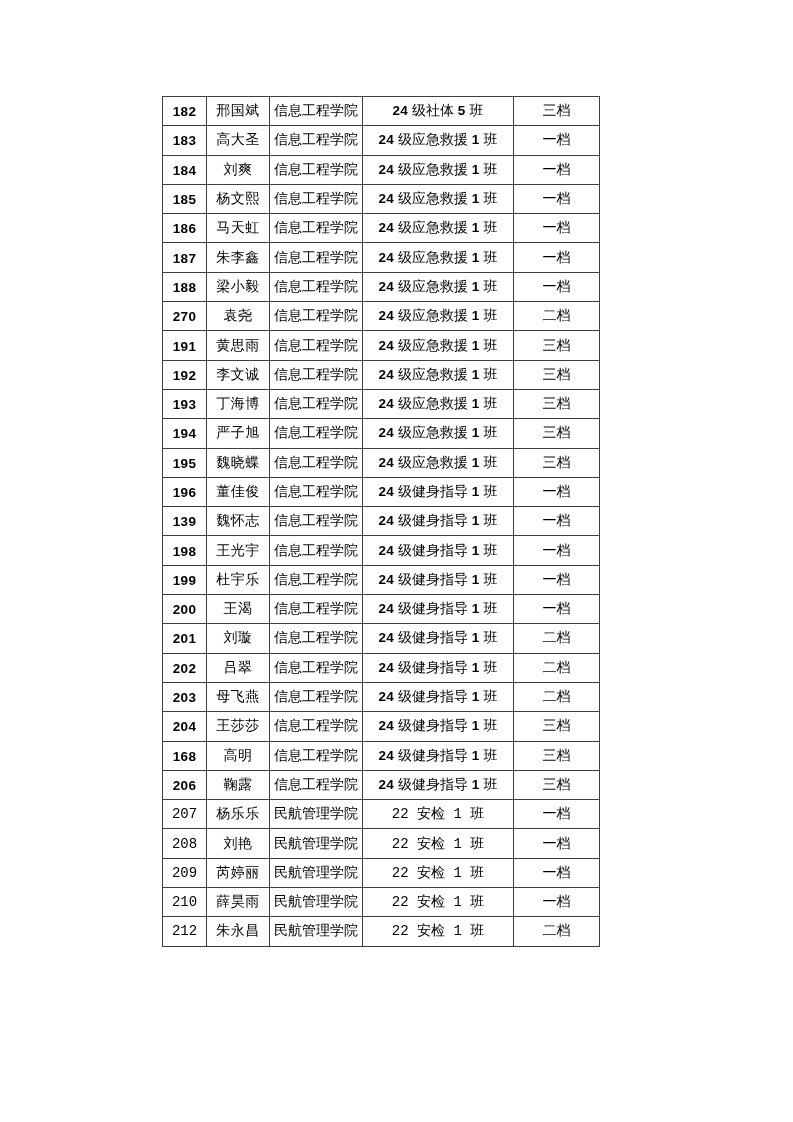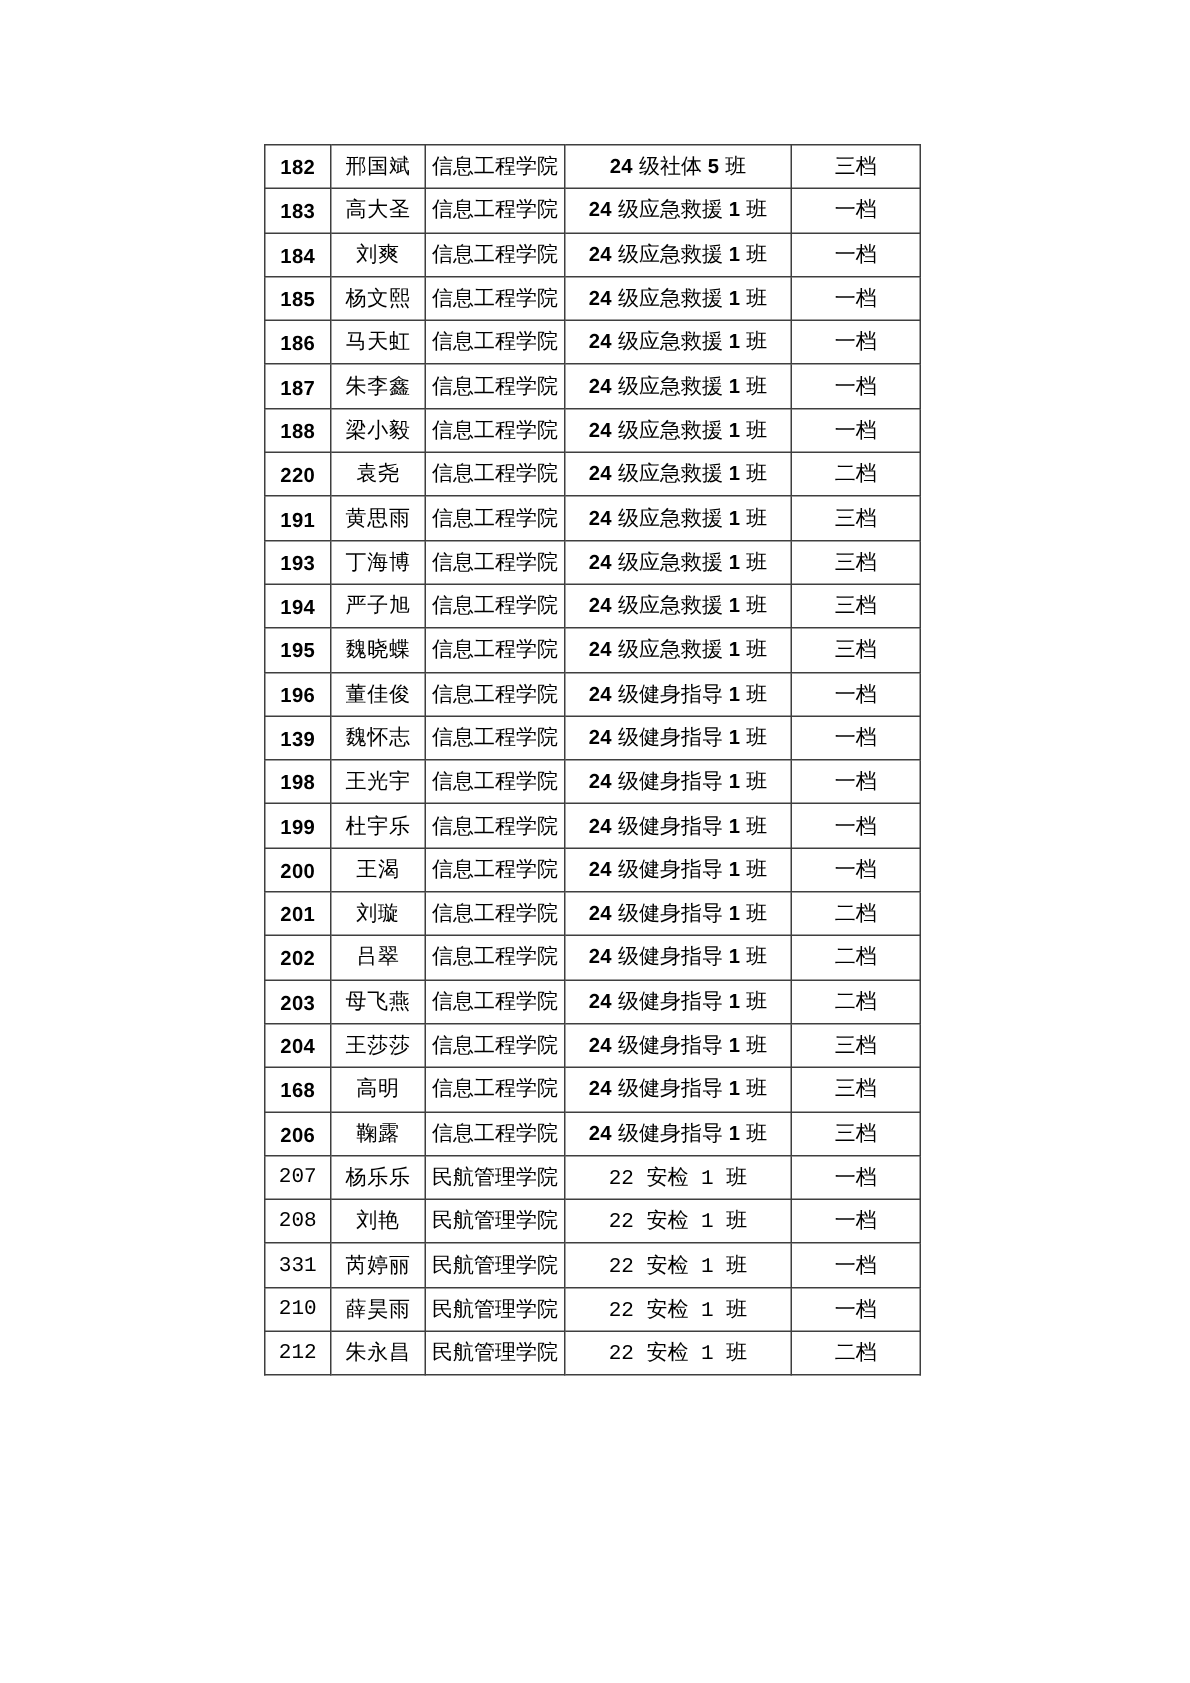--- a/index.html
+++ b/index.html
@@ -9,21 +9,21 @@
   }
   .page {
     position: relative;
     width: 793px;
     height: 1122px;
     background: #ffffff;
     overflow: hidden;
   }
   .grade-table {
     position: absolute;
-    left: 176px;
+    left: 162px;
     top: 96px;
     width: 437px;
     border-collapse: collapse;
     table-layout: fixed;
   }
   .grade-table td {
     border: 1px solid #3f3f3f;
     height: 28.3px;
     padding: 0 2px;
     text-align: center;
@@ -107,34 +107,41 @@
           <td data-name="cell-grade">一档</td>
         </tr>
         <tr class="row-sans" data-name="table-row">
           <td data-name="cell-no"><span class="num">188</span></td>
           <td data-name="cell-name">梁小毅</td>
           <td data-name="cell-college">信息工程学院</td>
           <td data-name="cell-class"><span class="num">24</span> 级应急救援 <span class="num">1</span> 班</td>
           <td data-name="cell-grade">一档</td>
         </tr>
         <tr class="row-sans" data-name="table-row">
-          <td data-name="cell-no"><span class="num">220</span></td>
+          <td data-name="cell-no"><span class="num">270</span></td>
           <td data-name="cell-name">袁尧</td>
           <td data-name="cell-college">信息工程学院</td>
           <td data-name="cell-class"><span class="num">24</span> 级应急救援 <span class="num">1</span> 班</td>
           <td data-name="cell-grade">二档</td>
         </tr>
         <tr class="row-sans" data-name="table-row">
           <td data-name="cell-no"><span class="num">191</span></td>
           <td data-name="cell-name">黄思雨</td>
           <td data-name="cell-college">信息工程学院</td>
           <td data-name="cell-class"><span class="num">24</span> 级应急救援 <span class="num">1</span> 班</td>
           <td data-name="cell-grade">三档</td>
         </tr>
         <tr class="row-sans" data-name="table-row">
+          <td data-name="cell-no"><span class="num">192</span></td>
+          <td data-name="cell-name">李文诚</td>
+          <td data-name="cell-college">信息工程学院</td>
+          <td data-name="cell-class"><span class="num">24</span> 级应急救援 <span class="num">1</span> 班</td>
+          <td data-name="cell-grade">三档</td>
+        </tr>
+        <tr class="row-sans" data-name="table-row">
           <td data-name="cell-no"><span class="num">193</span></td>
           <td data-name="cell-name">丁海博</td>
           <td data-name="cell-college">信息工程学院</td>
           <td data-name="cell-class"><span class="num">24</span> 级应急救援 <span class="num">1</span> 班</td>
           <td data-name="cell-grade">三档</td>
         </tr>
         <tr class="row-sans" data-name="table-row">
           <td data-name="cell-no"><span class="num">194</span></td>
           <td data-name="cell-name">严子旭</td>
           <td data-name="cell-college">信息工程学院</td>
@@ -233,21 +240,21 @@
           <td data-name="cell-grade">一档</td>
         </tr>
         <tr class="row-serif" data-name="table-row">
           <td data-name="cell-no">208</td>
           <td data-name="cell-name">刘艳</td>
           <td data-name="cell-college">民航管理学院</td>
           <td data-name="cell-class">22 安检 1 班</td>
           <td data-name="cell-grade">一档</td>
         </tr>
         <tr class="row-serif" data-name="table-row">
-          <td data-name="cell-no">331</td>
+          <td data-name="cell-no">209</td>
           <td data-name="cell-name">芮婷丽</td>
           <td data-name="cell-college">民航管理学院</td>
           <td data-name="cell-class">22 安检 1 班</td>
           <td data-name="cell-grade">一档</td>
         </tr>
         <tr class="row-serif" data-name="table-row">
           <td data-name="cell-no">210</td>
           <td data-name="cell-name">薛昊雨</td>
           <td data-name="cell-college">民航管理学院</td>
           <td data-name="cell-class">22 安检 1 班</td>

